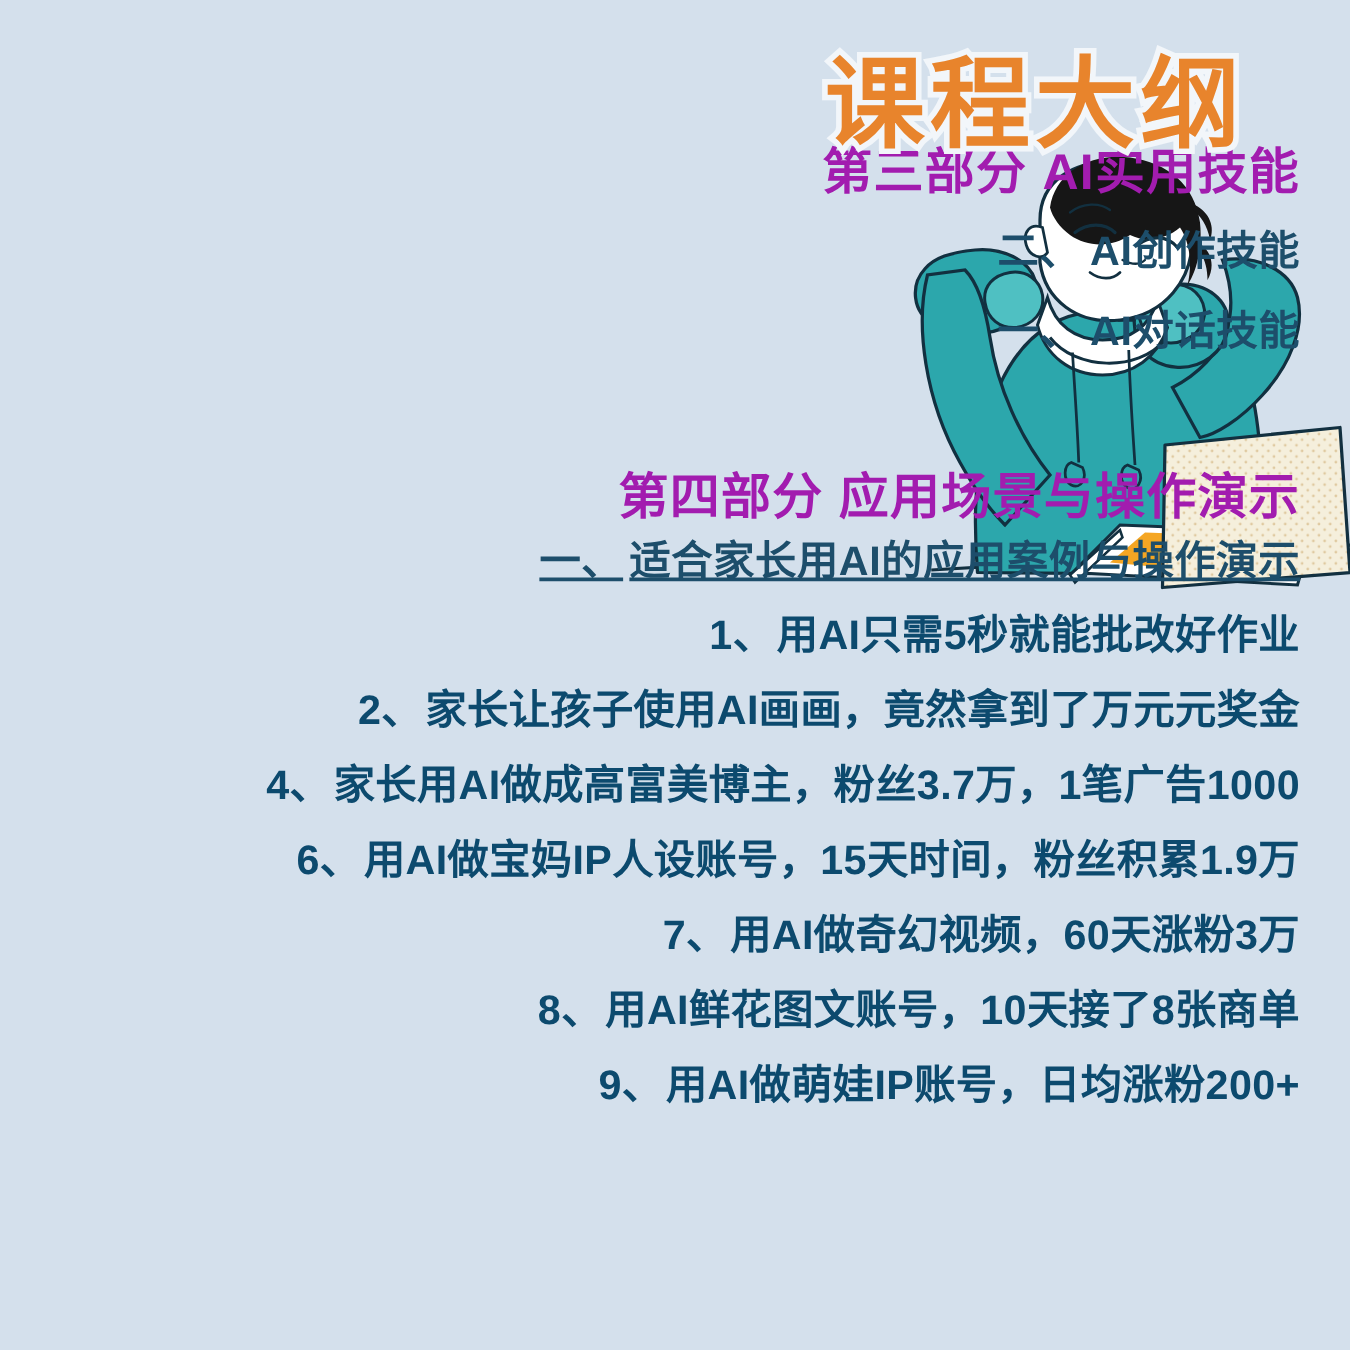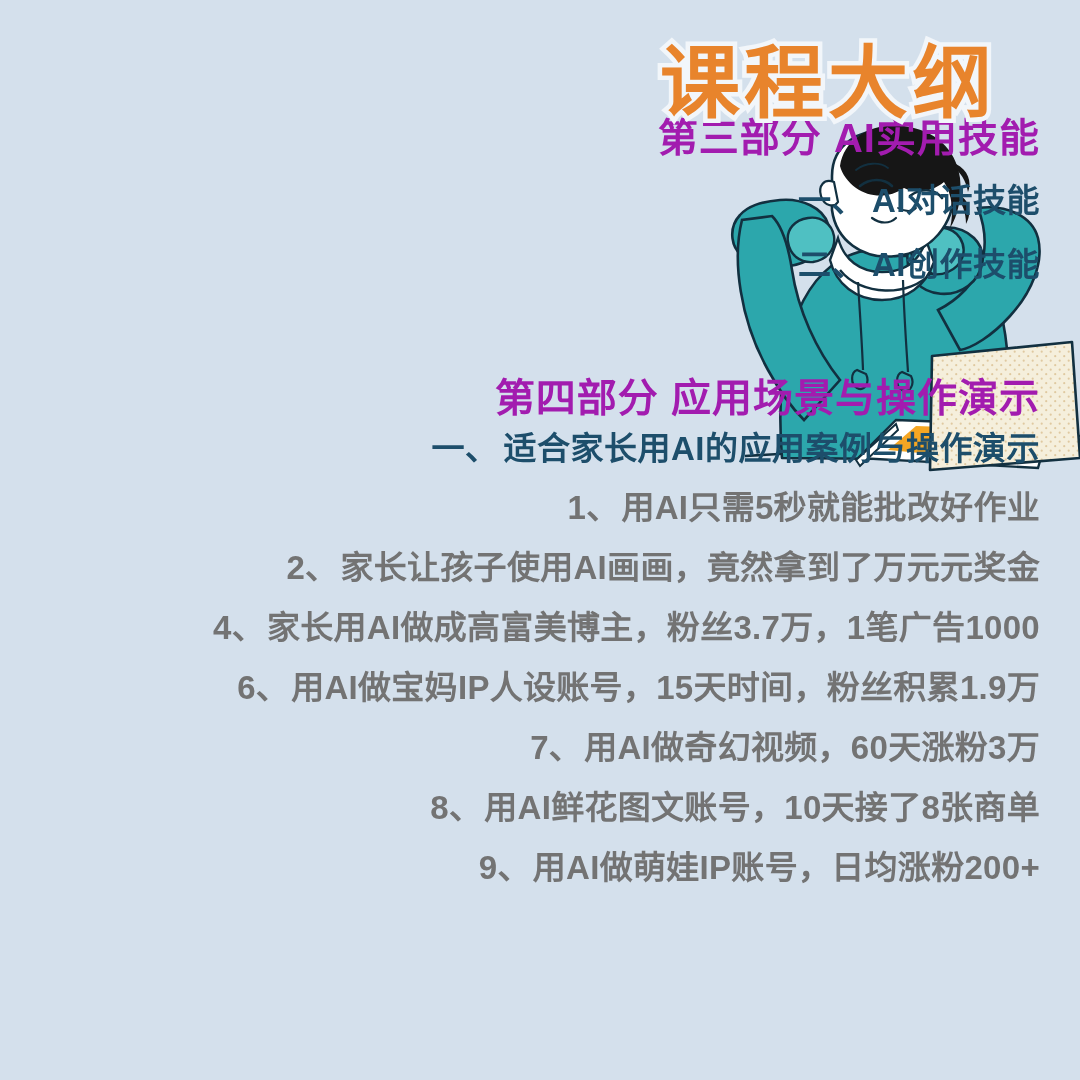--- a/index.html
+++ b/index.html
@@ -94,25 +94,26 @@
   #section-gap { height: 66px; }
 
   #section-4-intro {
     color: #1d4e6b;
     font-weight: 800;
     font-size: 33px;
     line-height: 1.0;
     letter-spacing: 0.5px;
     margin: 0 0 26px 0;
     white-space: nowrap;
+    text-decoration: underline;
   }
   #section-4-intro .marker { margin-right: 5px; }
 
   .numbered-item {
-    color: #737373;
+    color: #0c4a6e;
     font-weight: 800;
     font-size: 33px;
     line-height: 1.0;
     letter-spacing: 0.3px;
     margin: 0 0 27px 0;
     white-space: nowrap;
   }
   .numbered-item .marker {
     display: inline-block;
     min-width: 46px;
@@ -240,24 +241,24 @@
   <div id="title-badge">
     <span id="title-text">课程大纲</span>
   </div>
 
   <div id="content">
 
     <div id="section-3">
       <div id="section-3-heading" class="section-heading">第三部分  AI实用技能</div>
 
       <div class="roman-item">
+        <span class="marker">二、</span><span>AI创作技能</span>
+      </div>
+      <div class="roman-item">
         <span class="marker">一、</span><span>AI对话技能</span>
-      </div>
-      <div class="roman-item">
-        <span class="marker">二、</span><span>AI创作技能</span>
       </div>
     </div>
 
     <div id="section-gap"></div>
 
     <div id="section-4">
       <div id="section-4-heading" class="section-heading">第四部分  应用场景与操作演示</div>
 
       <div id="section-4-intro">
         <span class="marker">一、</span><span>适合家长用AI的应用案例与操作演示</span>

